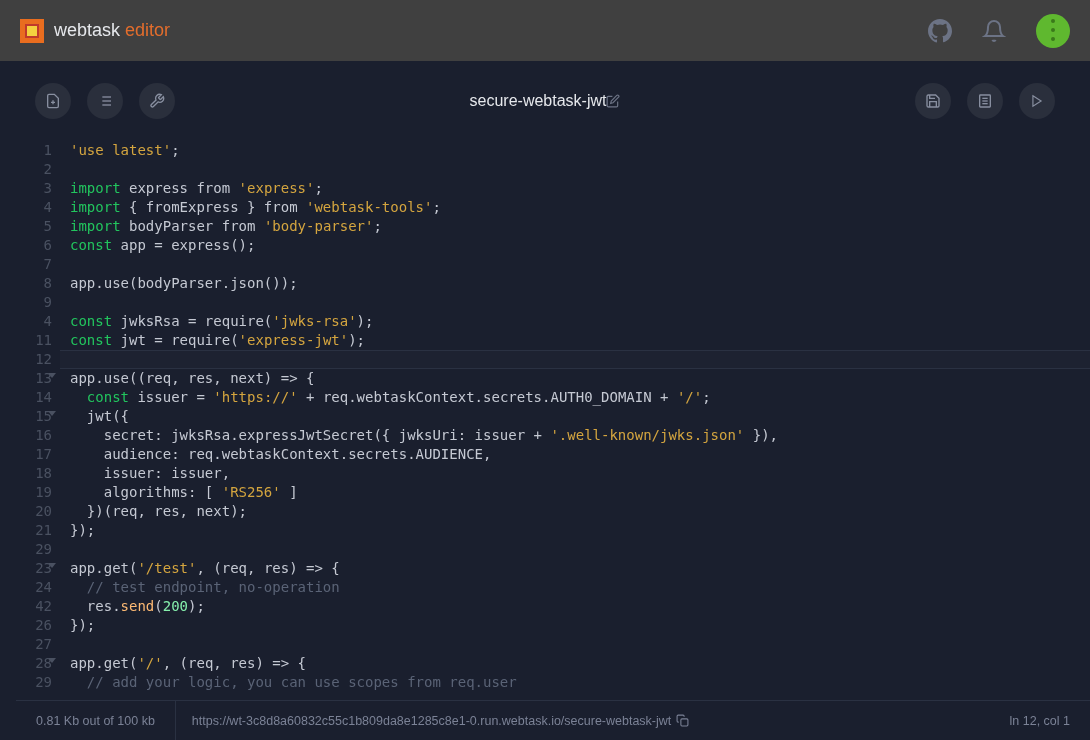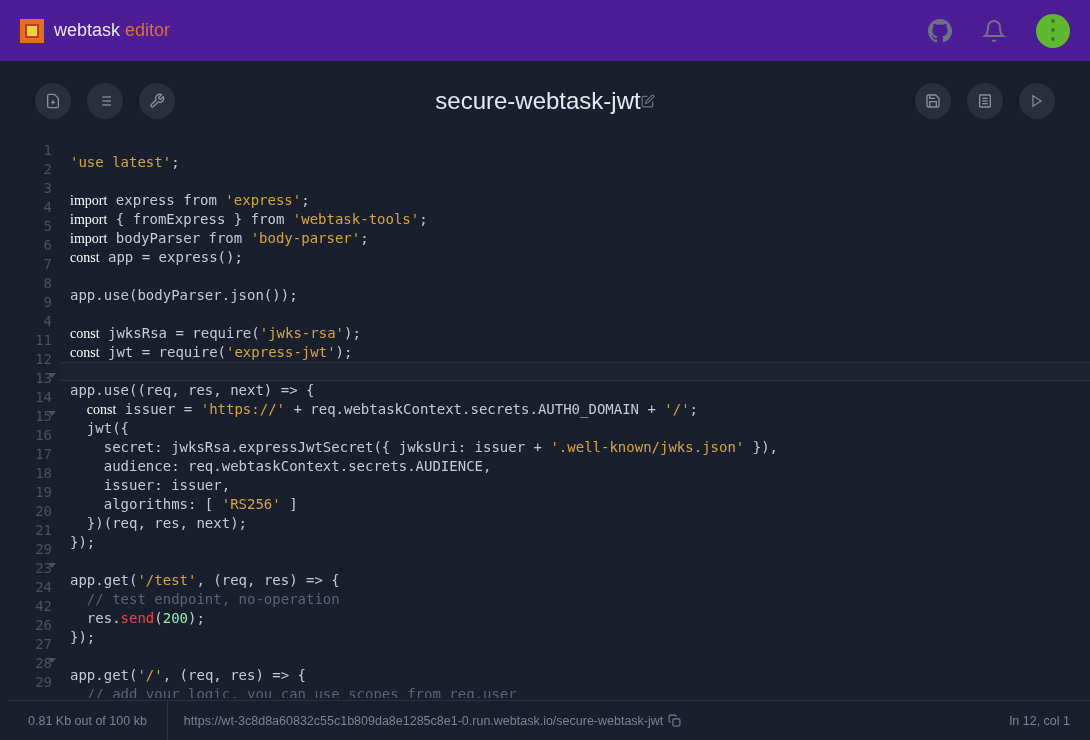--- a/index.html
+++ b/index.html
@@ -7,21 +7,21 @@
   width: 1090px;
   height: 740px;
   background: #1a1f2e;
   font-family: -apple-system, BlinkMacSystemFont, "Segoe UI", sans-serif;
   color: #aab0bc;
   overflow: hidden;
   position: relative;
 }
 .header {
   height: 61px;
-  background: #4c1d95;
+  background: #404040;
   display: flex;
   align-items: center;
   padding: 0 20px;
   justify-content: space-between;
 }
 .logo-area {
   display: flex;
   align-items: center;
   gap: 10px;
 }
@@ -103,21 +103,21 @@
   display: flex;
   align-items: center;
   justify-content: center;
   cursor: pointer;
   color: #888fa0;
 }
 .title-area {
   display: flex;
   align-items: center;
   color: #e6e8ec;
-  font-size: 24px;
+  font-size: 16px;
 }
 .edit-icon {
   width: 14px;
   height: 14px;
   color: #6c7385;
 }
 .editor {
   height: 557px;
   display: flex;
   font-family: "Menlo", "Monaco", "Consolas", monospace;
@@ -144,42 +144,41 @@
   height: 0;
   border-left: 4px solid transparent;
   border-right: 4px solid transparent;
   border-top: 5px solid #4a5161;
 }
 .code {
   flex: 1;
   padding-left: 10px;
   color: #c5c9d3;
   white-space: pre;
-  margin-top: 12px;
 }
 .code-line {
   height: 19px;
 }
 .code-line.active {
   background: rgba(255,255,255,0.015);
   margin-left: -10px;
   padding-left: 10px;
   border-top: 1px solid #2a3142;
   border-bottom: 1px solid #2a3142;
   height: 19px;
 }
-.kw { color: #ffffff; font-family: Liberation Serif, serif; }
+.kw { color: #22c55e; }
 .str { color: #d4a53f; }
 .num { color: #86efac; }
 .cm { color: #5a6376; text-align: center; }
-.fn { color: #ef4444; }
+.fn { color: #fdba74; }
 .statusbar {
   position: absolute;
   bottom: 0;
-  left: 8px;
+  left: 16px;
   right: 0;
   height: 40px;
   border-top: 1px solid #2a3142;
   display: flex;
   align-items: center;
   font-size: 12.5px;
   color: #7b8296;
 }
 .status-left {
   padding: 0 20px;

